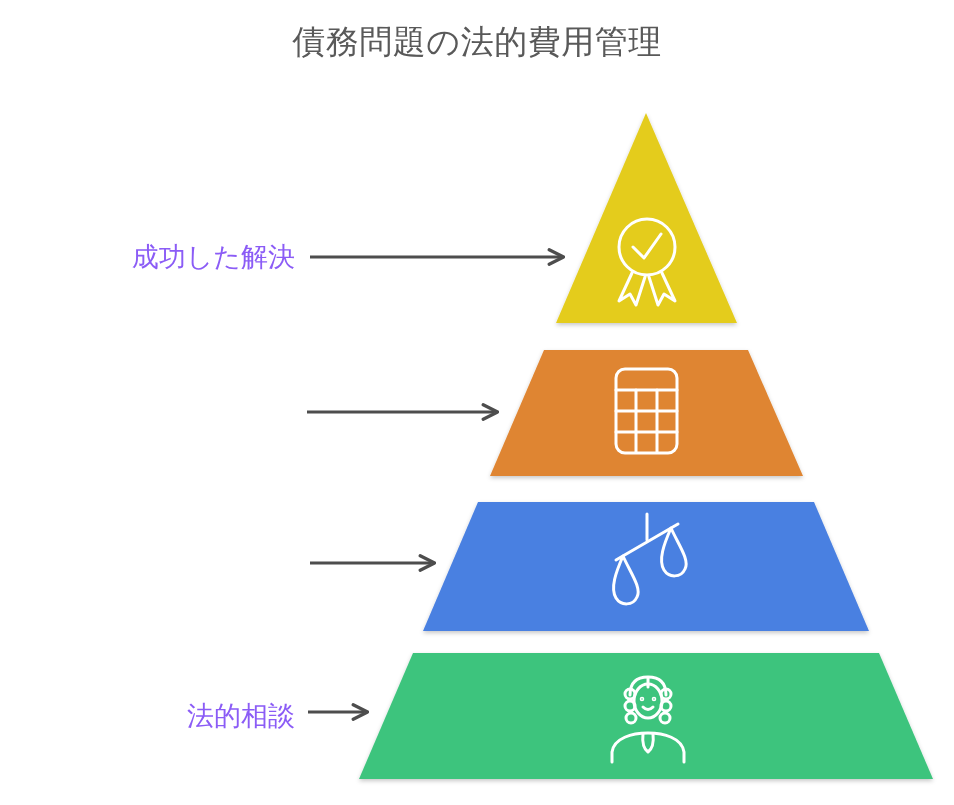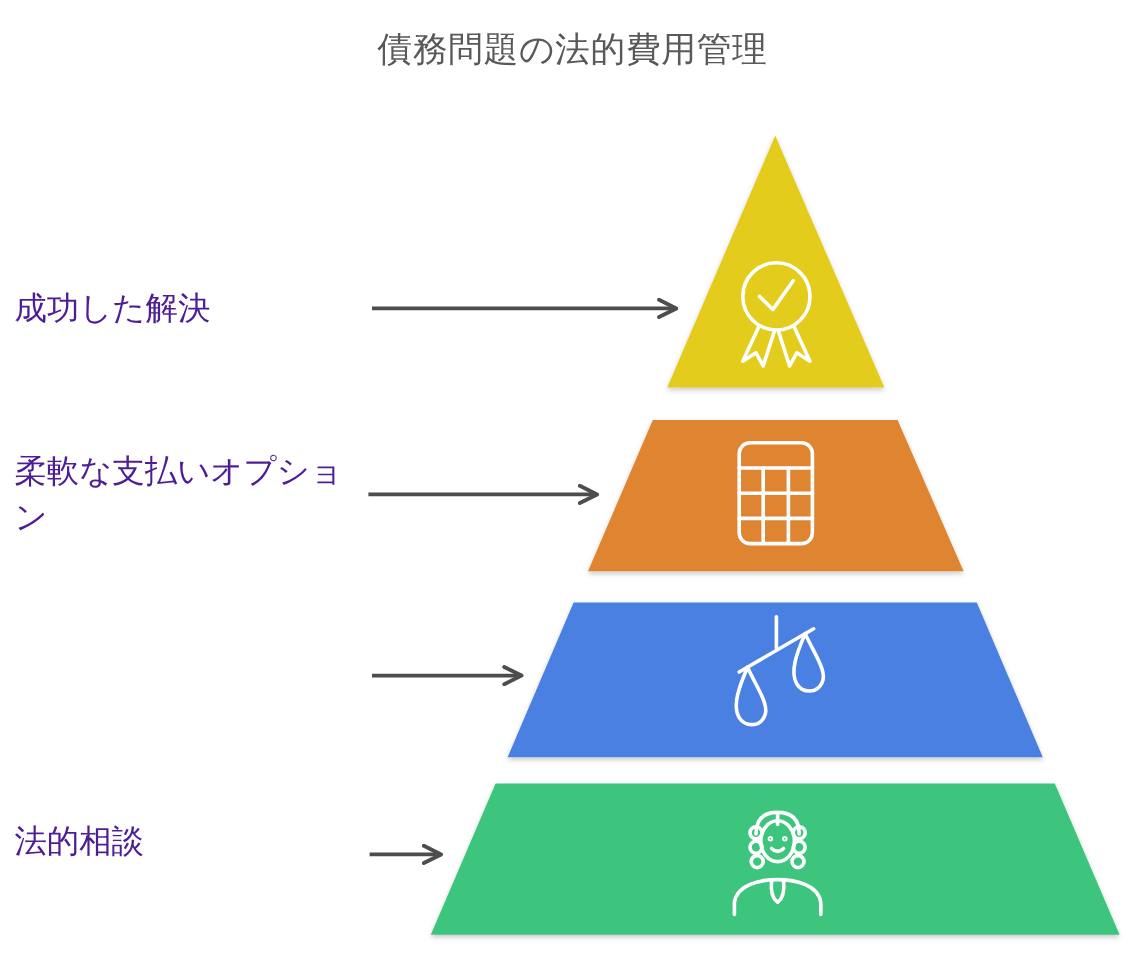--- a/index.html
+++ b/index.html
@@ -6,47 +6,47 @@
   .canvas{
     position:relative;
     width:954px;height:805px;
     background:#ffffff;
     overflow:hidden;
     font-family:"Liberation Sans", sans-serif;
   }
   .title{
     position:absolute;top:23px;left:0;width:954px;
     text-align:center;
-    font-size:29px;line-height:38px;
+    font-size:33px;line-height:38px;
     color:#595959;
     letter-spacing:0.5px;
   }
   .label{
     position:absolute;left:12px;width:283px;
+    text-align:right;
     font-size:27px;line-height:38px;
-    color:#4c1d95;
+    color:#8b5cf6;
     word-break:break-all;
   }
   .label-1{top:238px;}
   .label-2{top:374px;}
   .label-3{top:544px;}
-  .label-4{top:682px;}
+  .label-4{top:697px;}
   svg.scene{position:absolute;top:0;left:0;}
   .arrow-line{stroke-width:3;fill:none;}
   .icon{fill:none;stroke-width:3;stroke-linecap:round;stroke-linejoin:round;}
 </style>
 </head>
 <body>
 
 <div class="canvas">
 
   <div class="title">債務問題の法的費用管理</div>
 
   <div class="label label-1">成功した解決</div>
-  <div class="label label-2">柔軟な支払いオプション</div>
   <div class="label label-4">法的相談</div>
 
   <svg class="scene" width="954" height="805" viewBox="0 0 954 805">
     <defs>
       <marker id="arrowhead" viewBox="0 0 10 10" refX="7" refY="5" markerWidth="6" markerHeight="6" orient="auto-start-reverse">
         <polyline points="1,1 9,5 1,9" fill="none" stroke="#4d4d4d" stroke-width="1.8" stroke-linecap="round" stroke-linejoin="round"></polyline>
       </marker>
       <filter id="soft" x="-20%" y="-20%" width="140%" height="140%">
         <feDropShadow dx="0" dy="2" stdDeviation="2" flood-color="#000000" flood-opacity="0.22"></feDropShadow>
       </filter>

